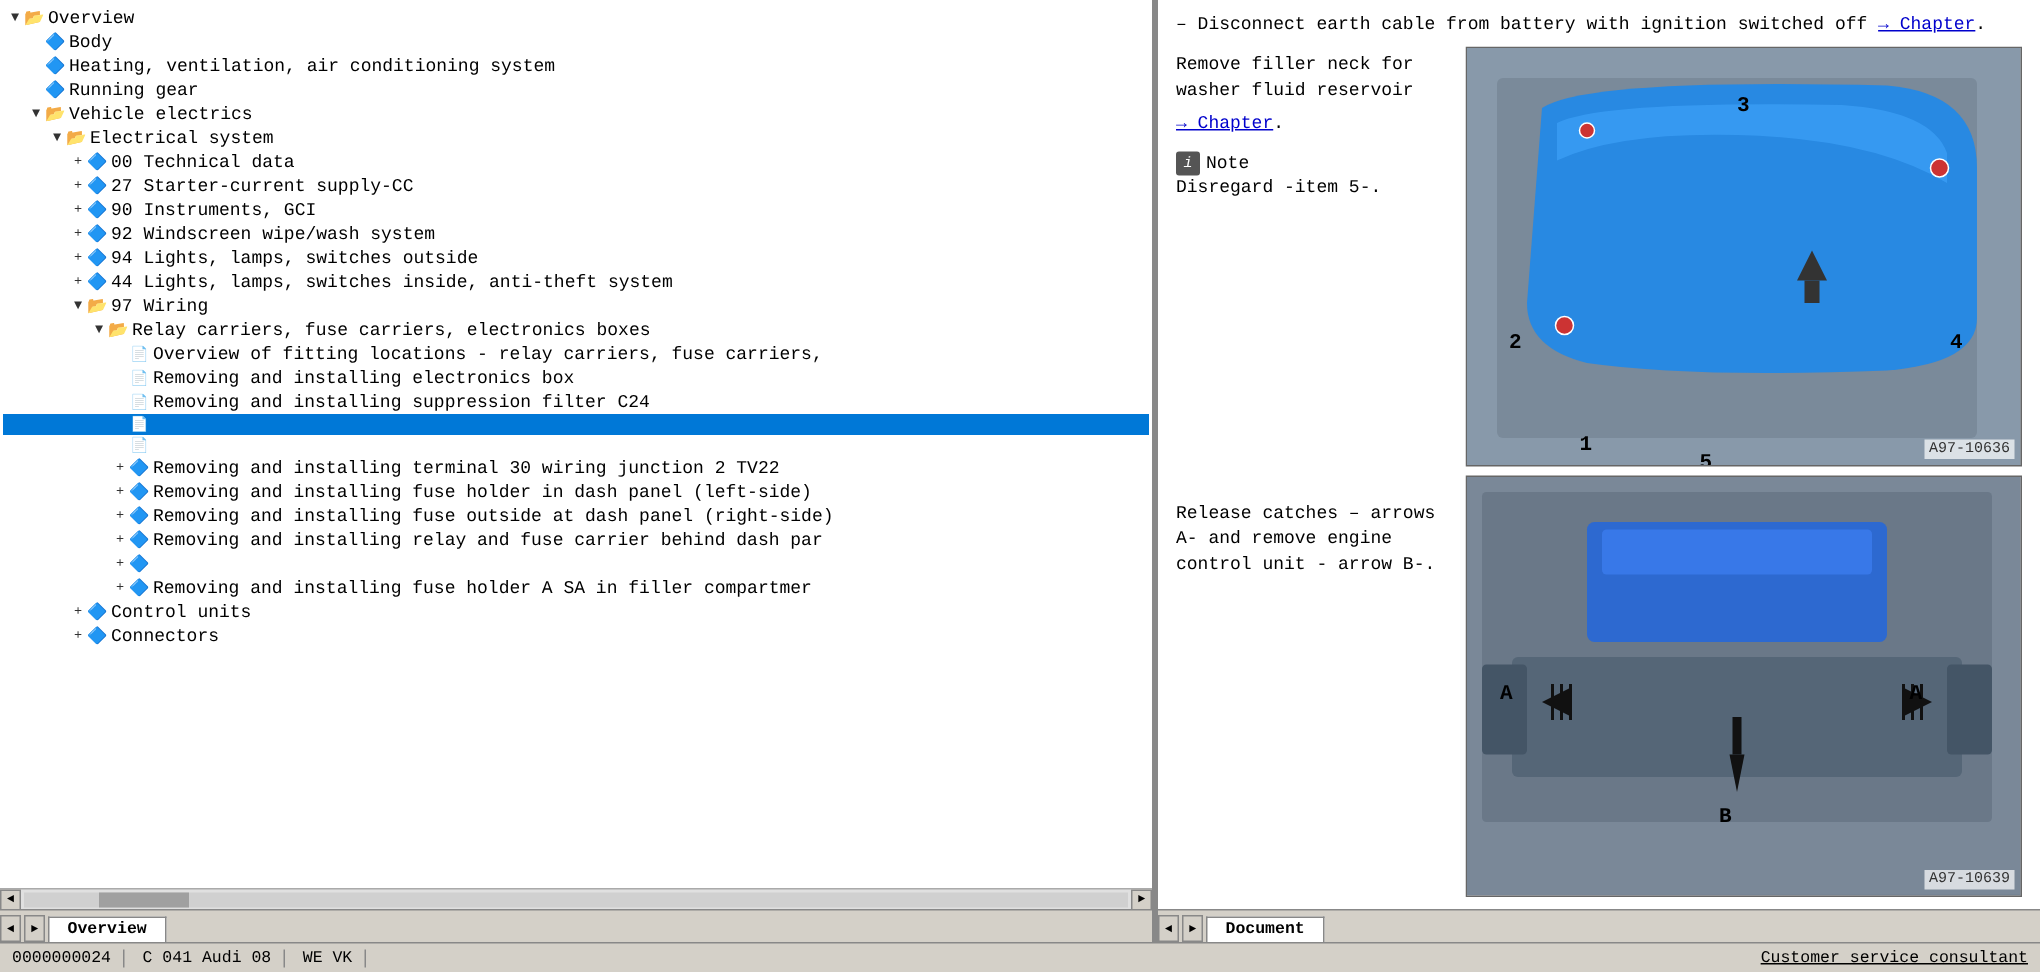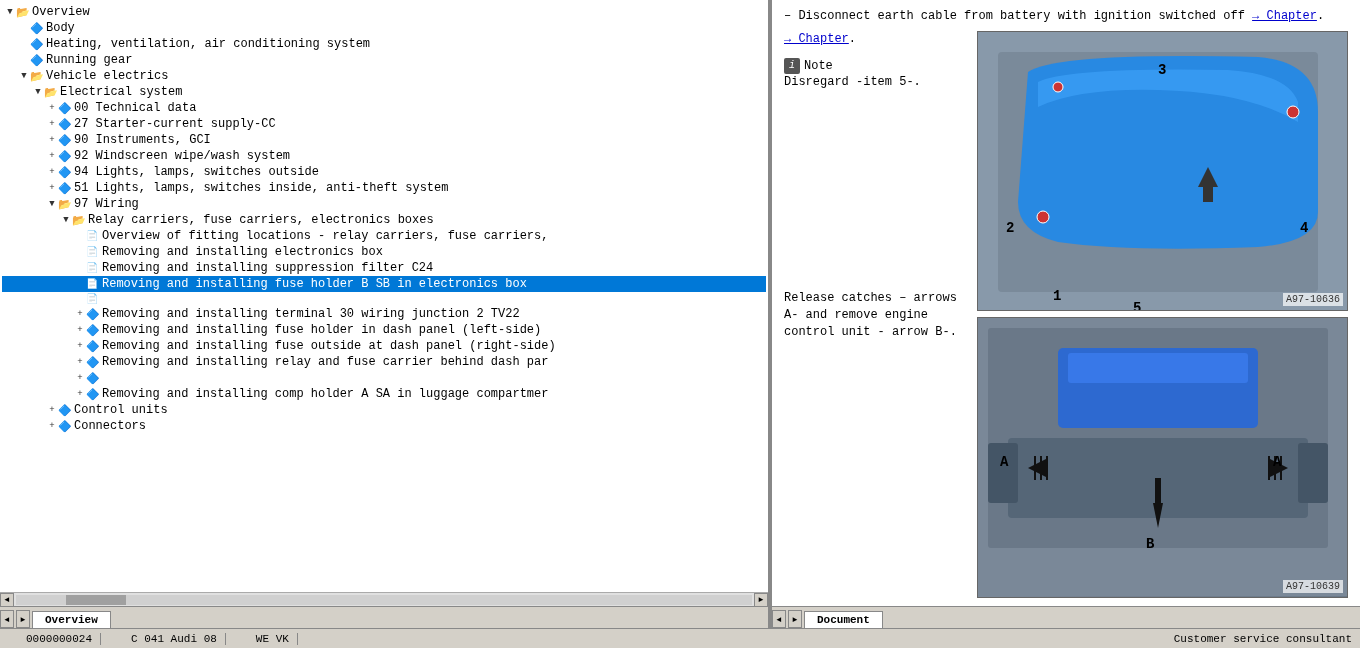--- a/index.html
+++ b/index.html
@@ -54,22 +54,22 @@
     .img1 { background: linear-gradient(135deg, #7a8a9a 0%, #9ab0c0 30%, #8090a0 60%, #607080 100%); }
     .img2 { background: linear-gradient(135deg, #6a7a8a 0%, #8a9aaa 30%, #707888 60%, #506070 100%); }
 
     .img-code { position: absolute; bottom: 4px; right: 4px; font-size: 10px; color: #333; background: rgba(255,255,255,0.7); padding: 1px 3px; }
 
     
     .right-tabs { height: 22px; background: #d4d0c8; display: flex; align-items: flex-end; border-top: 1px solid #888; }
 
     
     .status-bar { height: 20px; background: #d4d0c8; border-top: 1px solid #888; display: flex; align-items: center; font-size: 11px; padding: 0 4px; gap: 8px; }
-    .status-segment { border-right: 1px solid #888; padding-right: 8px; padding-left: 4px; margin-left: 18px; }
-    .status-right { margin-left: auto; padding-right: 4px; }
+    .status-segment { border-right: 1px solid #888; padding-right: 8px; padding-left: 4px; }
+    .status-right { margin-left: auto; padding-right: 4px; text-decoration: underline; }
 
     .watermark { position: absolute; top: 50%; left: 50%; transform: translate(-50%, -50%) rotate(-20deg); font-size: 32px; color: rgba(100,150,200,0.2); white-space: nowrap; font-family: Arial; pointer-events: none; }
 
     .divider-v { width: 2px; background: #888; }
   </style>
 </head>
 <body>
 
 <div class="main-container">
 
@@ -138,21 +138,21 @@
 
       <div class="tree-item indent-3">
         <span class="expand-icon">+</span>
         <span class="book-icon blue-book">🔷</span>
         <span class="item-text">94 Lights, lamps, switches outside</span>
       </div>
 
       <div class="tree-item indent-3">
         <span class="expand-icon">+</span>
         <span class="book-icon blue-book">🔷</span>
-        <span class="item-text">51 Lights, lamps, switches inside, anti-theft system</span>
+        <span class="item-text">44 Lights, lamps, switches inside, anti-theft system</span>
       </div>
 
       <div class="tree-item indent-3">
         <span class="expand-icon">▼</span>
         <span class="book-icon open-book">📂</span>
         <span class="item-text">97 Wiring</span>
       </div>
 
       <div class="tree-item indent-4">
         <span class="expand-icon">▼</span>
@@ -174,21 +174,20 @@
 
       <div class="tree-item indent-5">
         <span class="expand-icon"></span>
         <span class="page-icon" style="color:#1a56c8;">📄</span>
         <span class="item-text">Removing and installing suppression filter C24</span>
       </div>
 
       <div class="tree-item indent-5 selected">
         <span class="expand-icon"></span>
         <span class="page-icon" style="color:#fff;">📄</span>
-        <span class="item-text">Removing and installing fuse holder B SB in electronics box</span>
       </div>
 
       <div class="tree-item indent-5">
         <span class="expand-icon"></span>
         <span class="page-icon" style="color:#1a56c8;">📄</span>
       </div>
 
       <div class="tree-item indent-5">
         <span class="expand-icon">+</span>
         <span class="book-icon blue-book">🔷</span>
@@ -214,21 +213,21 @@
       </div>
 
       <div class="tree-item indent-5">
         <span class="expand-icon">+</span>
         <span class="book-icon blue-book">🔷</span>
       </div>
 
       <div class="tree-item indent-5">
         <span class="expand-icon">+</span>
         <span class="book-icon blue-book">🔷</span>
-        <span class="item-text">Removing and installing comp holder A SA in luggage compartmer</span>
+        <span class="item-text">Removing and installing fuse holder A SA in filler compartmer</span>
       </div>
 
       <div class="tree-item indent-3">
         <span class="expand-icon">+</span>
         <span class="book-icon blue-book">🔷</span>
         <span class="item-text">Control units</span>
       </div>
 
       <div class="tree-item indent-3">
         <span class="expand-icon">+</span>
@@ -259,20 +258,23 @@
     <div class="right-content">
 
       <div class="instruction-line">
         <span>– Disconnect earth cable from battery with ignition switched off</span>
         <a class="link-text">→ Chapter</a><span>.</span>
       </div>
 
       <div style="display:flex; flex: 1; gap: 8px; overflow: hidden;">
 
         <div style="width: 185px; flex-shrink: 0;">
+          <div class="instruction-line" style="margin-top: 4px;">
+            <span>Remove filler neck for washer fluid reservoir</span>
+          </div>
           <div class="instruction-line">
             <a class="link-text">→ Chapter</a><span>.</span>
           </div>
 
           <div style="margin-top: 10px; display:flex; align-items: center; gap: 4px;">
             <div class="info-icon">i</div>
             <span style="font-size: 12px; font-weight: normal;">Note</span>
           </div>
           <div class="instruction-line">
             <span>Disregard -item 5-.</span>

